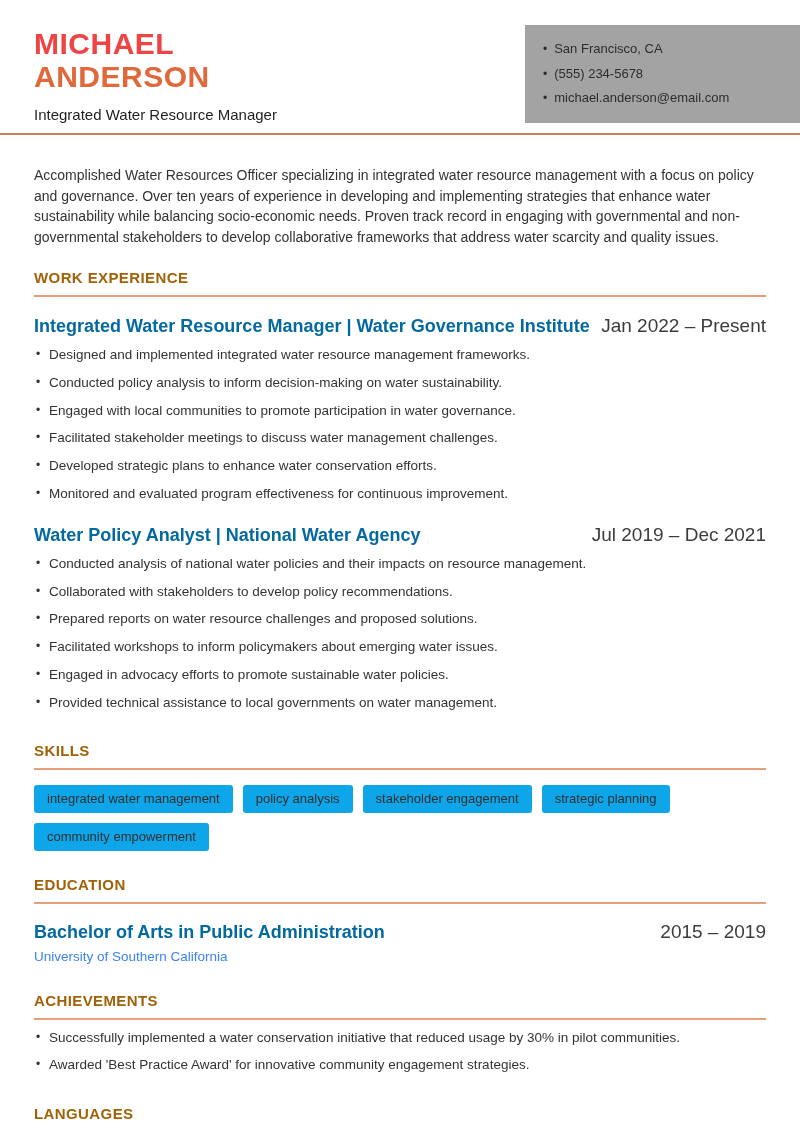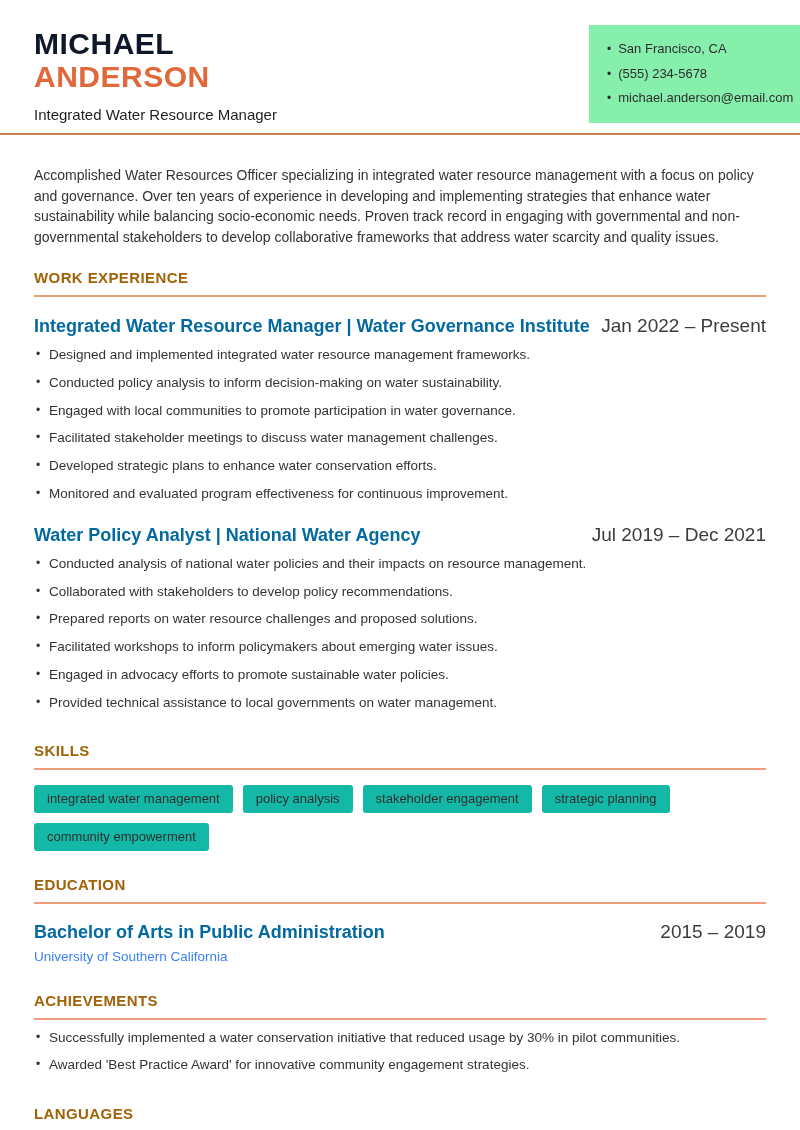--- a/index.html
+++ b/index.html
@@ -4,26 +4,26 @@
 <style>
   * { margin: 0; padding: 0; box-sizing: border-box; }
   html, body { width: 800px; background: #ffffff; }
   body {
     font-family: "Liberation Sans", "DejaVu Sans", sans-serif;
     width: 800px; height: 1130px; overflow: hidden;
     color: #2f2f2f; position: relative;
   }
   .header { position: relative; padding: 27px 34px 0 34px; height: 133px; }
   .name { font-weight: 800; font-size: 30px; line-height: 33px; letter-spacing: 0.5px; }
-  .name .first { color: #0f172a; display: block; }
+  .name .first { color: #ef4444; display: block; }
   .name .last  { color: #e0683a; display: block; }
   .job-title { font-size: 15px; color: #1f1f1f; margin-top: 13px; }
   .contact-box {
-    position: absolute; top: 25px; right: 0; width: 211px;
-    background: #86efac; padding: 12px 28px 12px 18px;
+    position: absolute; top: 25px; right: 0; width: 275px;
+    background: #a3a3a3; padding: 12px 28px 12px 18px;
     font-size: 13px; color: #2d2d2d;
   }
   .contact-item { line-height: 23.5px; white-space: nowrap; }
   .contact-item .dot { margin-right: 7px; font-size: 12px; color: #2d2d2d; }
   .header-rule { border: 0; border-top: 2.5px solid #cc8251; width: 800px; }
   .content { padding: 0 34px; }
   .summary { margin-top: 30px; font-size: 14px; line-height: 20.6px; color: #333333; }
   .section { margin-top: 0; }
   .section-title {
     color: #a16207; font-size: 15px; font-weight: 700; letter-spacing: 0.4px;
@@ -43,21 +43,21 @@
   ul.bullets li {
     font-size: 13.5px; color: #333333; line-height: 15px;
     padding-left: 15px; position: relative; margin-top: 6.5px;
     height: 21.3px; display: flex; align-items: center;
   }
   ul.bullets li::before {
     content: "•"; position: absolute; left: 2px; color: #333333; font-size: 12px;
   }
   .chips { display: flex; flex-wrap: wrap; gap: 10px; margin-top: 15px; max-width: 732px; }
   .chip {
-    background: #14b8a6; color: #2f2f2f; font-size: 13px;
+    background: #0ea5e9; color: #2f2f2f; font-size: 13px;
     padding: 7px 13px; border-radius: 3px; line-height: 14px; white-space: nowrap;
   }
   .edu-block { margin-top: 17px; }
   .edu-school { font-size: 13.5px; color: #3b82f6; margin-top: 6px; }
   .ach-bullets { margin-top: 11px; }
 </style>
 </head>
 <body>
 
 <div class="header">

